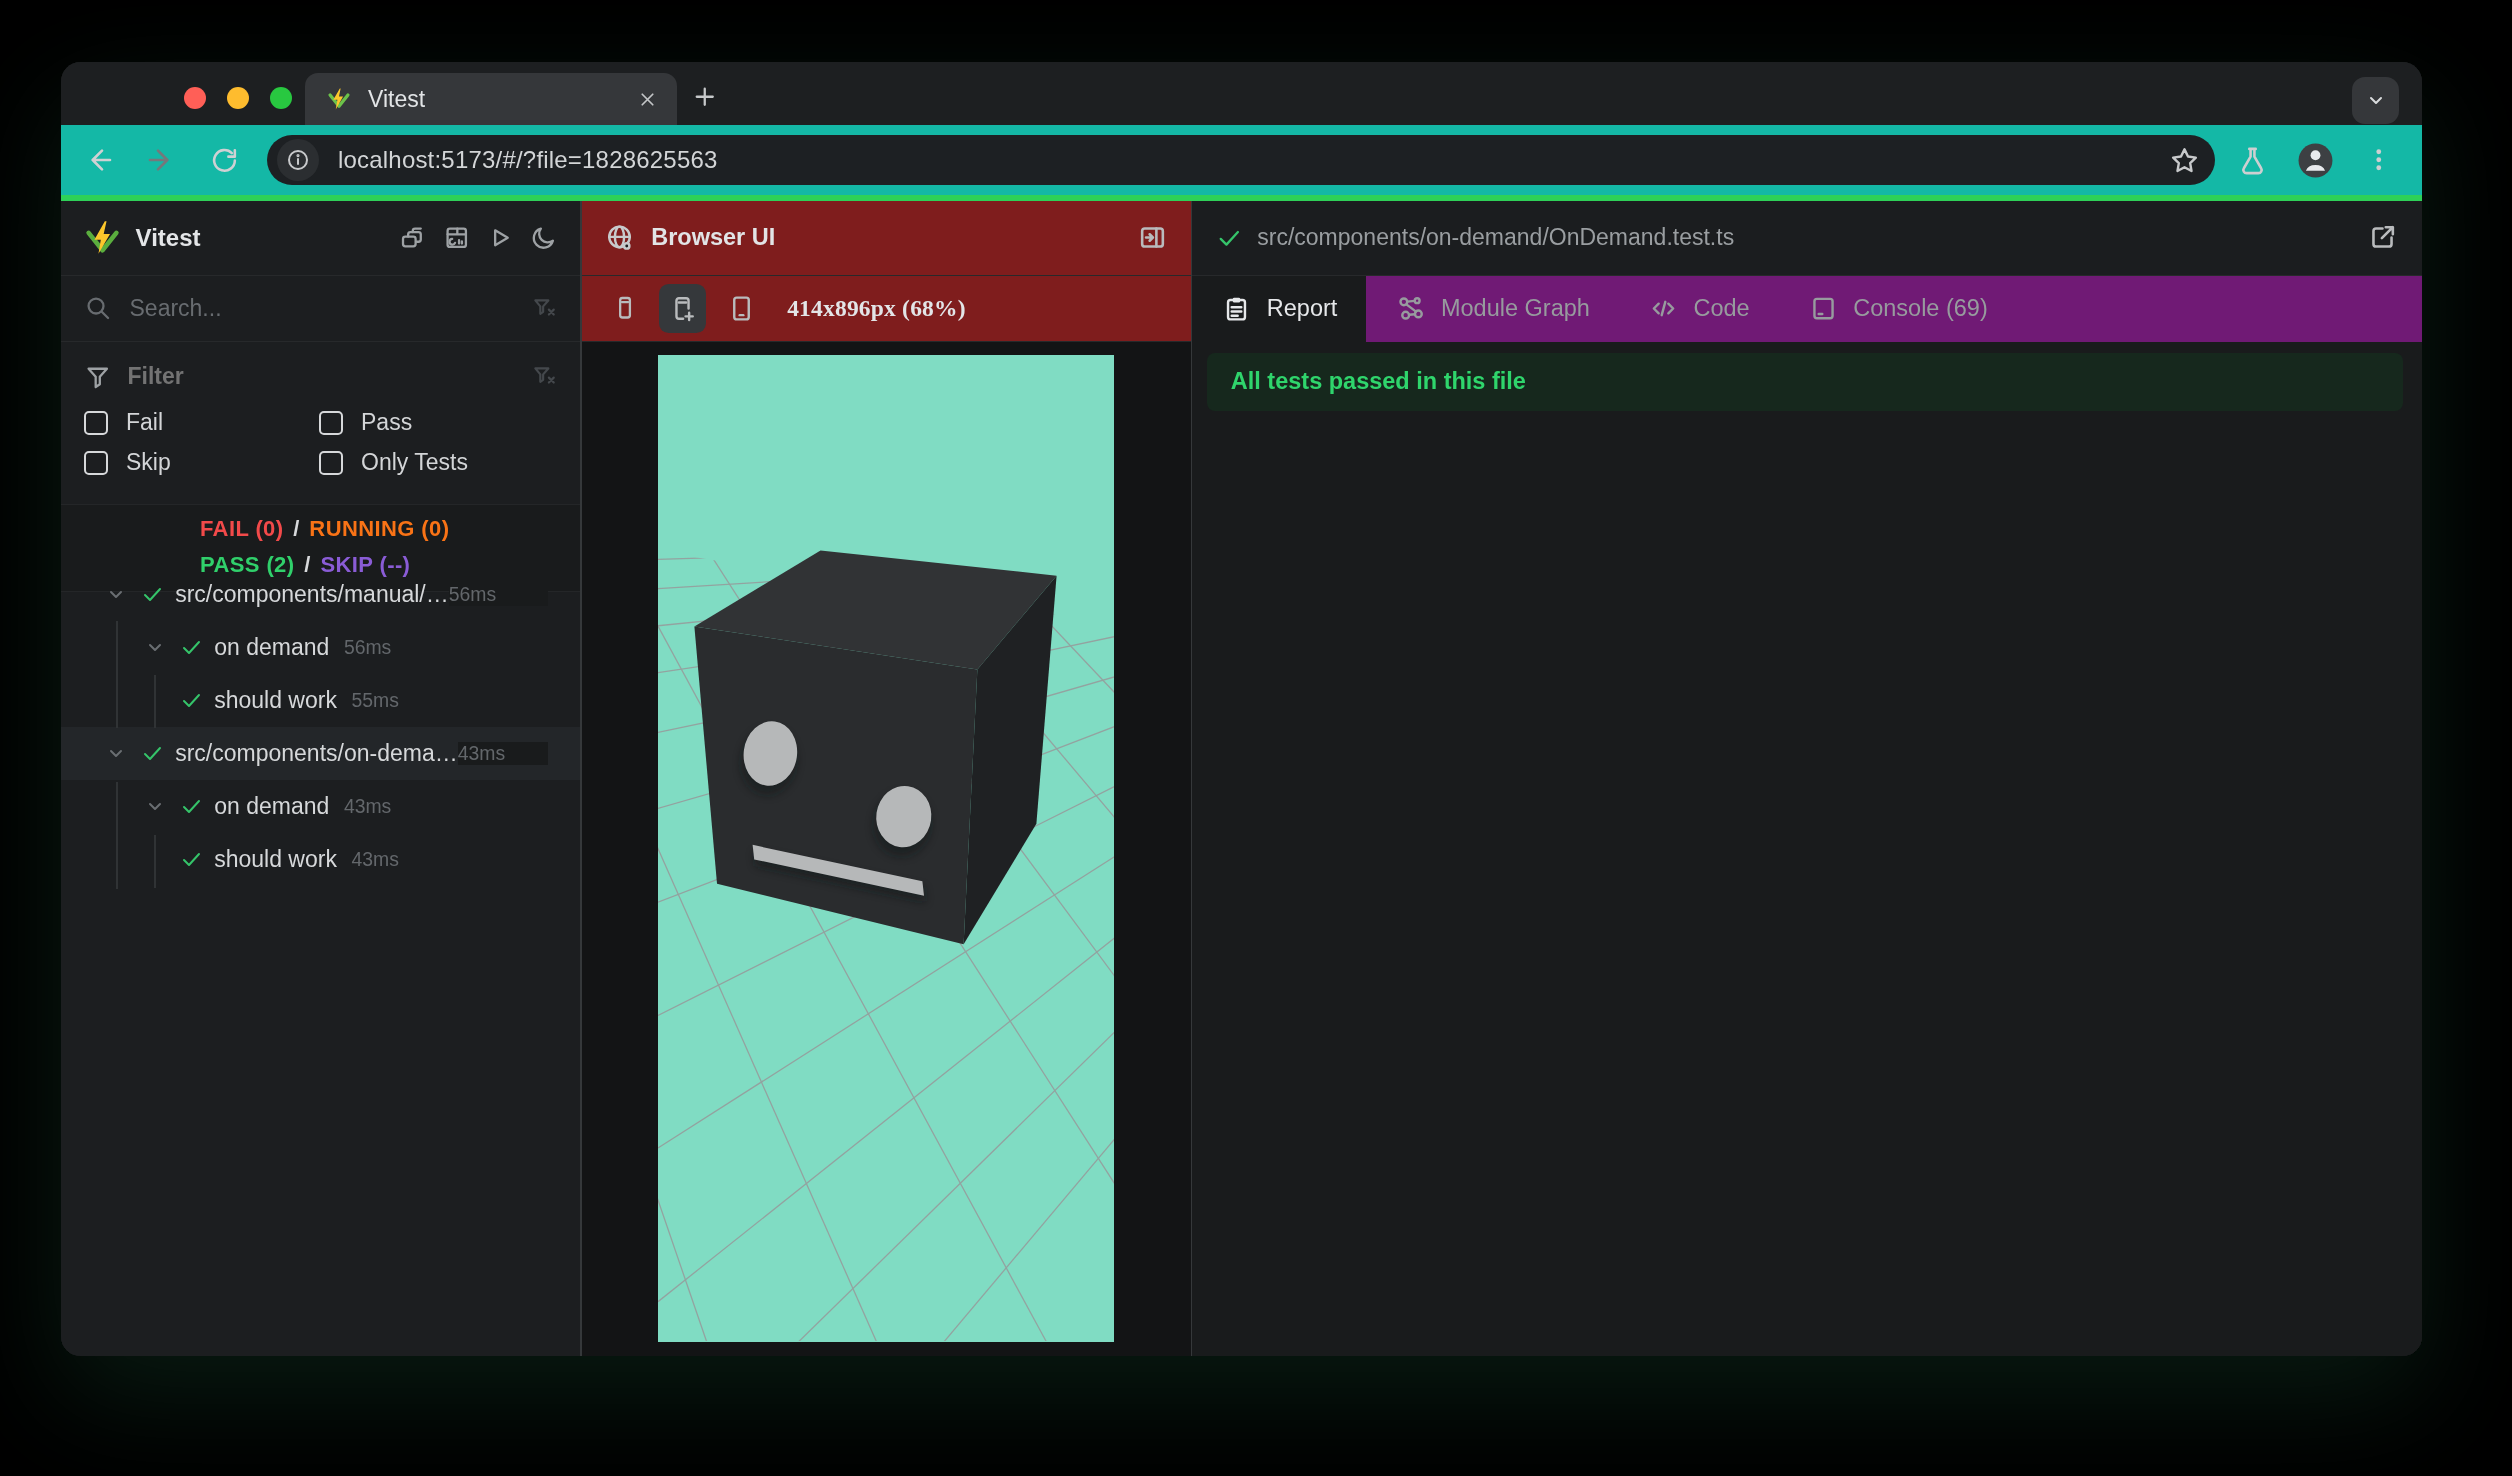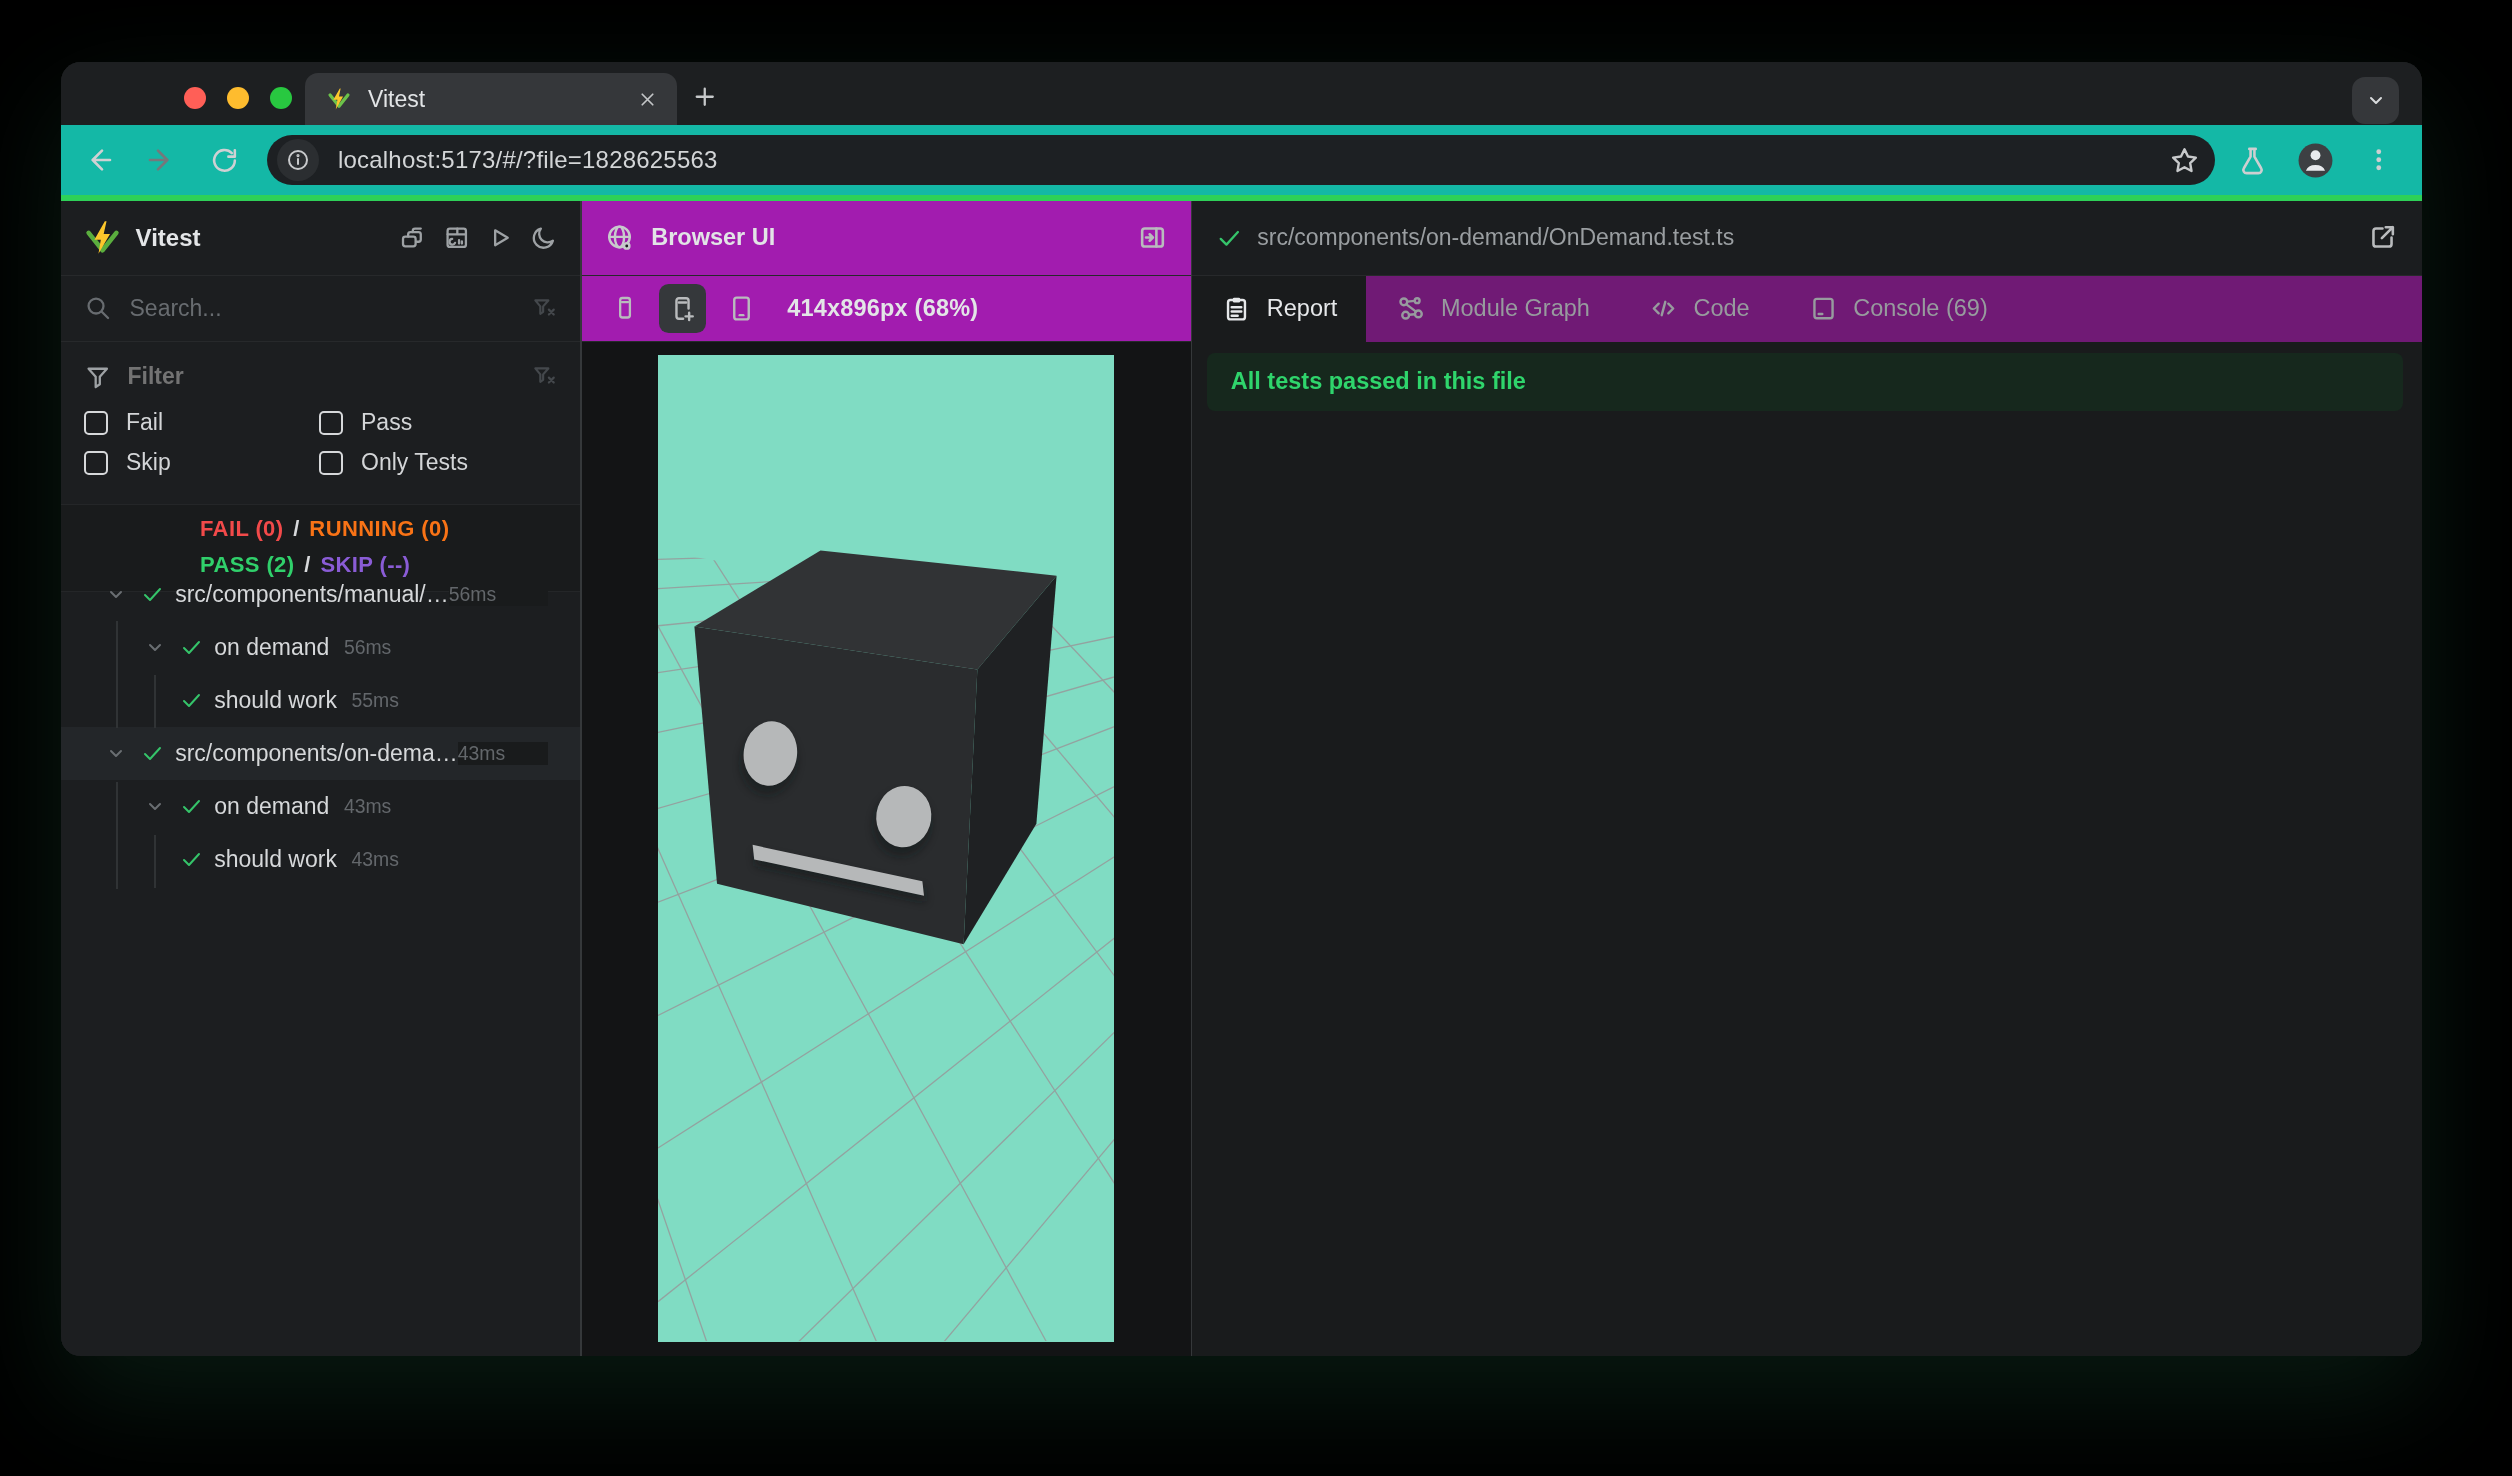--- a/index.html
+++ b/index.html
@@ -93,27 +93,27 @@
   .ind0 { padding-left:40px; } .ind1 { padding-left:79px; } .ind2 { padding-left:79px; }
   .tchev { width:29px; height:29px; color:#6a6e72; display:flex; align-items:center; justify-content:center; flex:0 0 auto; }
   .tspacer { width:29px; flex:0 0 auto; }
   .tcheck { width:27.5px; height:27.5px; color:#35c46a; margin-left:8px; display:flex; align-items:center; justify-content:center; flex:0 0 auto; }
   .tlabel { margin-left:9.7px; white-space:nowrap; }
   .dur { color:#63676b; font-size:19.4px; margin-left:14.6px; white-space:nowrap; }
   .dur.right { margin-left:auto; }
   .guide { position:absolute; width:1.6px; background:#303335; }
 
   
-  .middle { width:609px; display:flex; flex-direction:column; background:#a21caf; }
+  .middle { width:609px; display:flex; flex-direction:column; background:#7f1d1d; }
   .m-header { gap:16px; color:#c8cacc; }
   .m-title { font-size:23.5px; font-weight:700; color:#e2e4e6; flex:1; margin-left:1.6px; }
   .m-toolbar { height:66px; display:flex; align-items:center; padding:0 19.4px; border-bottom:1.6px solid #27292b; gap:11.3px; }
   .dev-btn { width:47px; height:49px; border-radius:9.7px; display:flex; align-items:center; justify-content:center; color:#b9bbbd; }
   .dev-btn.active { background:#35383b; }
-  .size-label { font-size:23.5px; font-weight:700; color:#e3e5e7; margin-left:11.3px; letter-spacing:0.2px; }
+  .size-label { font-size:23.5px; font-weight:700; color:#e3e5e7; margin-left:11.3px; letter-spacing:0.2px;font-family:Liberation Serif, serif; }
   .m-stage { flex:1; background:#131415; display:flex; justify-content:center; }
   .viewport { width:456px; height:987px; margin-top:13.8px; background:#80dcc3; }
 
   
   .right { flex:1; display:flex; flex-direction:column; background:#191b1c; min-width:0; }
   .r-header { justify-content:flex-end; gap:0; background:#1b1d1f; }
   .r-check { color:#35c46a; width:27.5px; height:27.5px; flex:0 0 auto; }
   .r-path { font-size:23px; color:#9a9ea1; margin-left:14.6px; flex:1; white-space:nowrap; overflow:hidden; }
   .r-ext { color:#b9bbbd; width:32px; height:32px; flex:0 0 auto; }
   .r-tabs { height:66px; display:flex; background:#701a75; }

